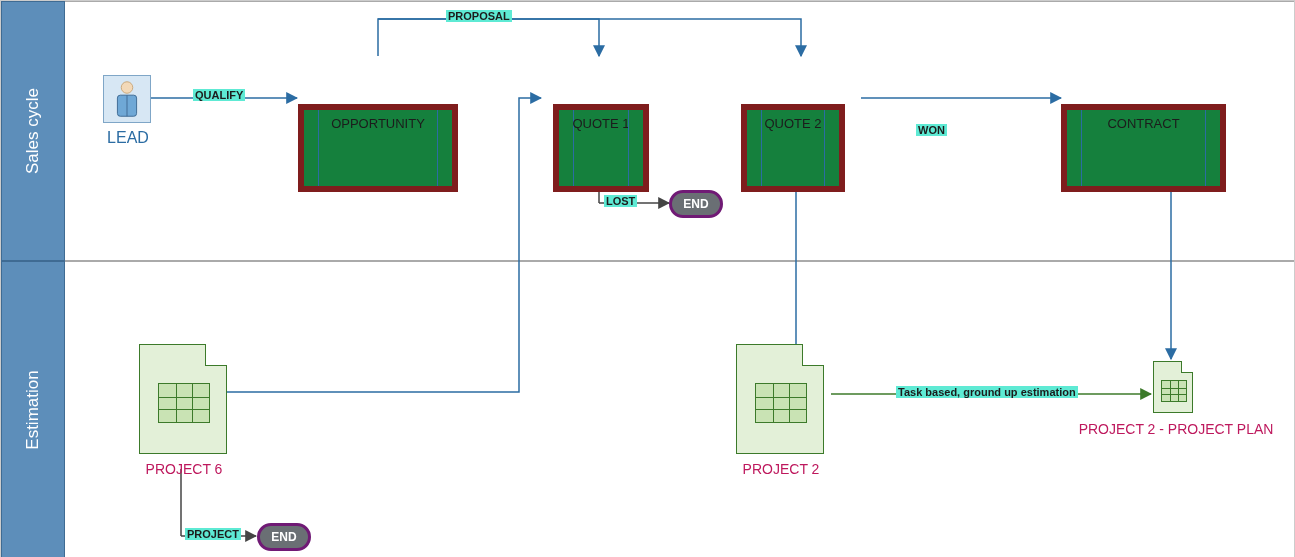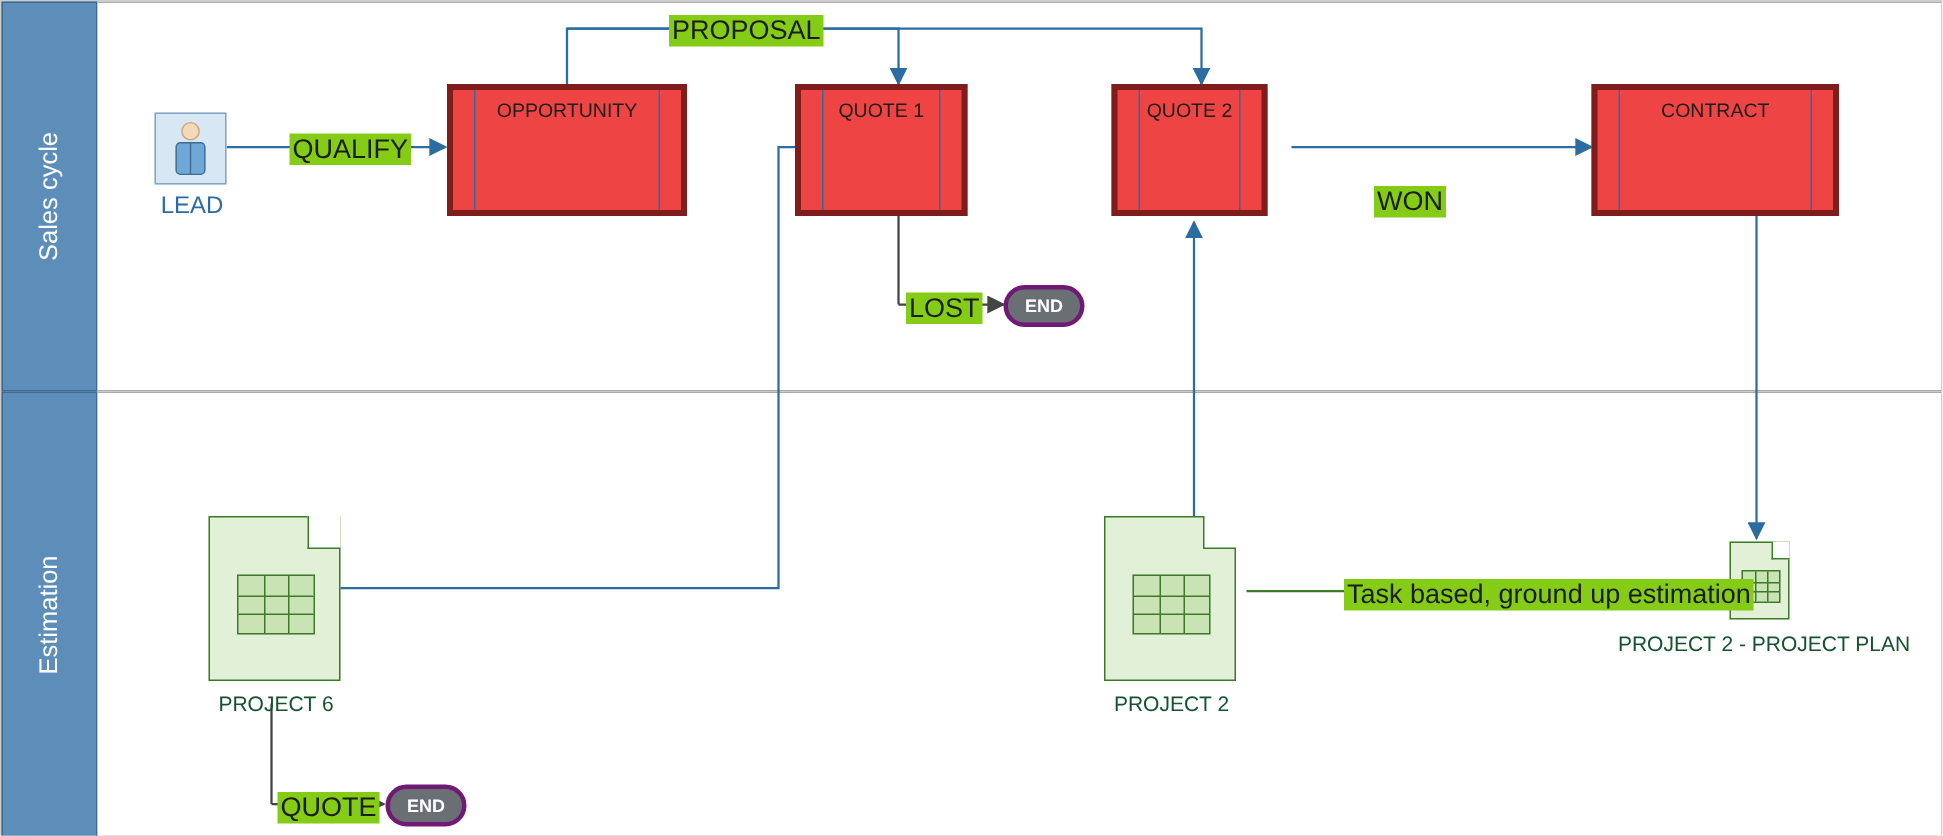--- a/index.html
+++ b/index.html
@@ -35,22 +35,23 @@
     left: 64px;
     right: 0;
     border-top: 1px solid #aaa;
     border-bottom: 1px solid #aaa;
     background: #fff;
   }
 
   
   .pbox {
     position: absolute;
-    background: #ef4444;
-    border: 4px solid #7f1d1d;
+    background: #15803d;
+    border: 6px solid #7f1d1d;
+    margin-top: 48px;
   }
   .pbox::before, .pbox::after {
     content: "";
     position: absolute;
     top: 0; bottom: 0;
     width: 0;
     border-left: 1px solid #2b6ca3;
   }
   .pbox::before { left: 14px; }
   .pbox::after  { right: 14px; }
@@ -82,21 +83,21 @@
     position: absolute;
     width: 48px; height: 48px;
     background: #d7e7f4;
     border: 1px solid #7fa6c7;
   }
   .lead svg { width: 100%; height: 100%; }
 
   .caption {
     position: absolute;
     font-size: 14px;
-    color: #14532d;
+    color: #be185d;
     text-align: center;
   }
   .caption.blue { color: #2b6ca3; font-size: 16px; }
 
   
   .doc {
     position: absolute;
     background: #e3f0d8;
     border: 1px solid #3c7a2a;
   }
@@ -127,25 +128,26 @@
   }
   .doc .table .v2 {
     position:absolute; top:0; bottom:0; left:66%; width:1px; background:#3c7a2a;
   }
   .doc .table .h2 {
     position:absolute; left:0; right:0; top:66%; height:1px; background:#3c7a2a;
   }
 
   .edge-label {
     position: absolute;
-    font-size: 18px;
+    font-size: 11px;
     color: #1c1c1c;
-    background: #84cc16;
+    background: #5eead4;
     padding: 0 2px;
     white-space: nowrap;
+    font-weight: bold;
   }
 
   svg.wires {
     position: absolute;
     inset: 0;
     width: 100%;
     height: 100%;
     overflow: visible;
     pointer-events: none;
   }
@@ -206,21 +208,21 @@
       <rect x="14" y="20" width="20" height="22" rx="3" fill="#6fa8d6" stroke="#3f6b93"></rect>
       <line x1="24" y1="20" x2="24" y2="42" stroke="#3f6b93"></line>
     </svg>
   </div>
   <div class="caption blue" style="left:92px; top:128px; width:70px;">LEAD</div>
 
   <div class="pbox" style="left:297px; top:55px; width:160px; height:88px;">
     <div class="label">OPPORTUNITY</div>
   </div>
 
-  <div class="pbox" style="left:529px; top:55px; width:115px; height:88px;text-decoration:underline;">
+  <div class="pbox" style="left:552px; top:55px; width:96px; height:88px;text-decoration:underline;">
     <div class="label">QUOTE 1</div>
   </div>
 
   <div class="pbox" style="left:740px; top:55px; width:104px; height:88px;">
     <div class="label">QUOTE 2</div>
   </div>
 
   <div class="pbox" style="left:1060px; top:55px; width:165px; height:88px;padding-left:29px;">
     <div class="label">CONTRACT</div>
   </div>
@@ -257,16 +259,16 @@
   <div class="caption" style="left:1075px; top:420px; width:200px;">PROJECT 2 - PROJECT PLAN</div>
 
   <div class="terminator" style="left:256px; top:522px; width:54px; height:28px;">
     <span>END</span>
   </div>
 
   <div class="edge-label" style="left:172px; top:88px;margin-left:20px;">QUALIFY</div>
   <div class="edge-label" style="left:445px; top:9px;">PROPOSAL</div>
   <div class="edge-label" style="left:603px; top:194px;">LOST</div>
   <div class="edge-label" style="left:915px; top:88px;margin-top:35px;">WON</div>
-  <div class="edge-label" style="left:184px; top:527px;">QUOTE</div>
+  <div class="edge-label" style="left:184px; top:527px;">PROJECT</div>
   <div class="edge-label" style="left:895px; top:385px;">Task based, ground up estimation</div>
 
 </div>
 
 </body></html>

